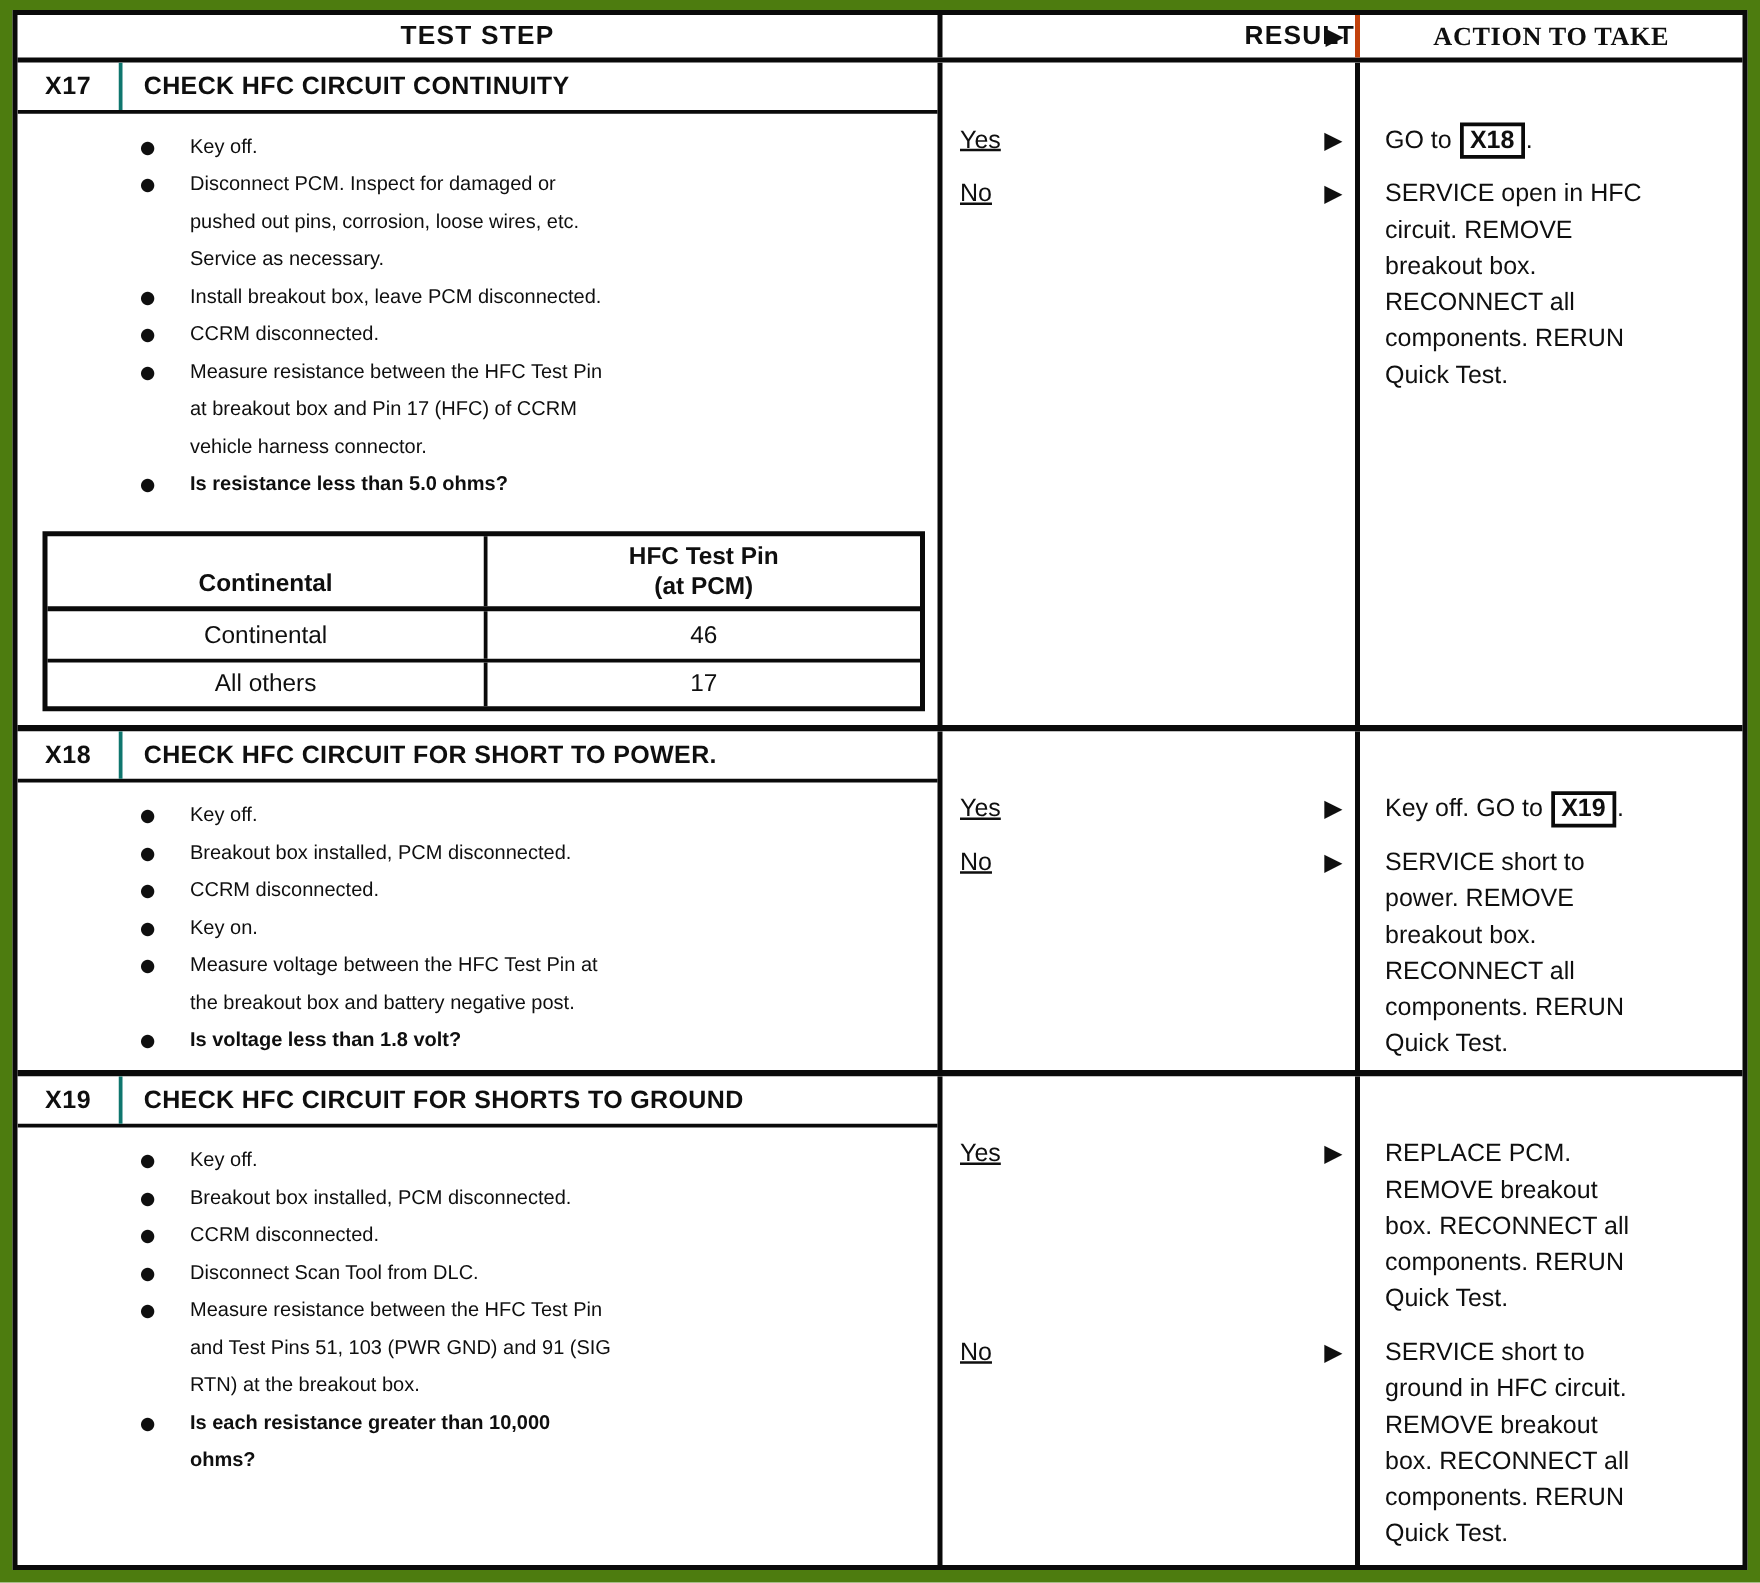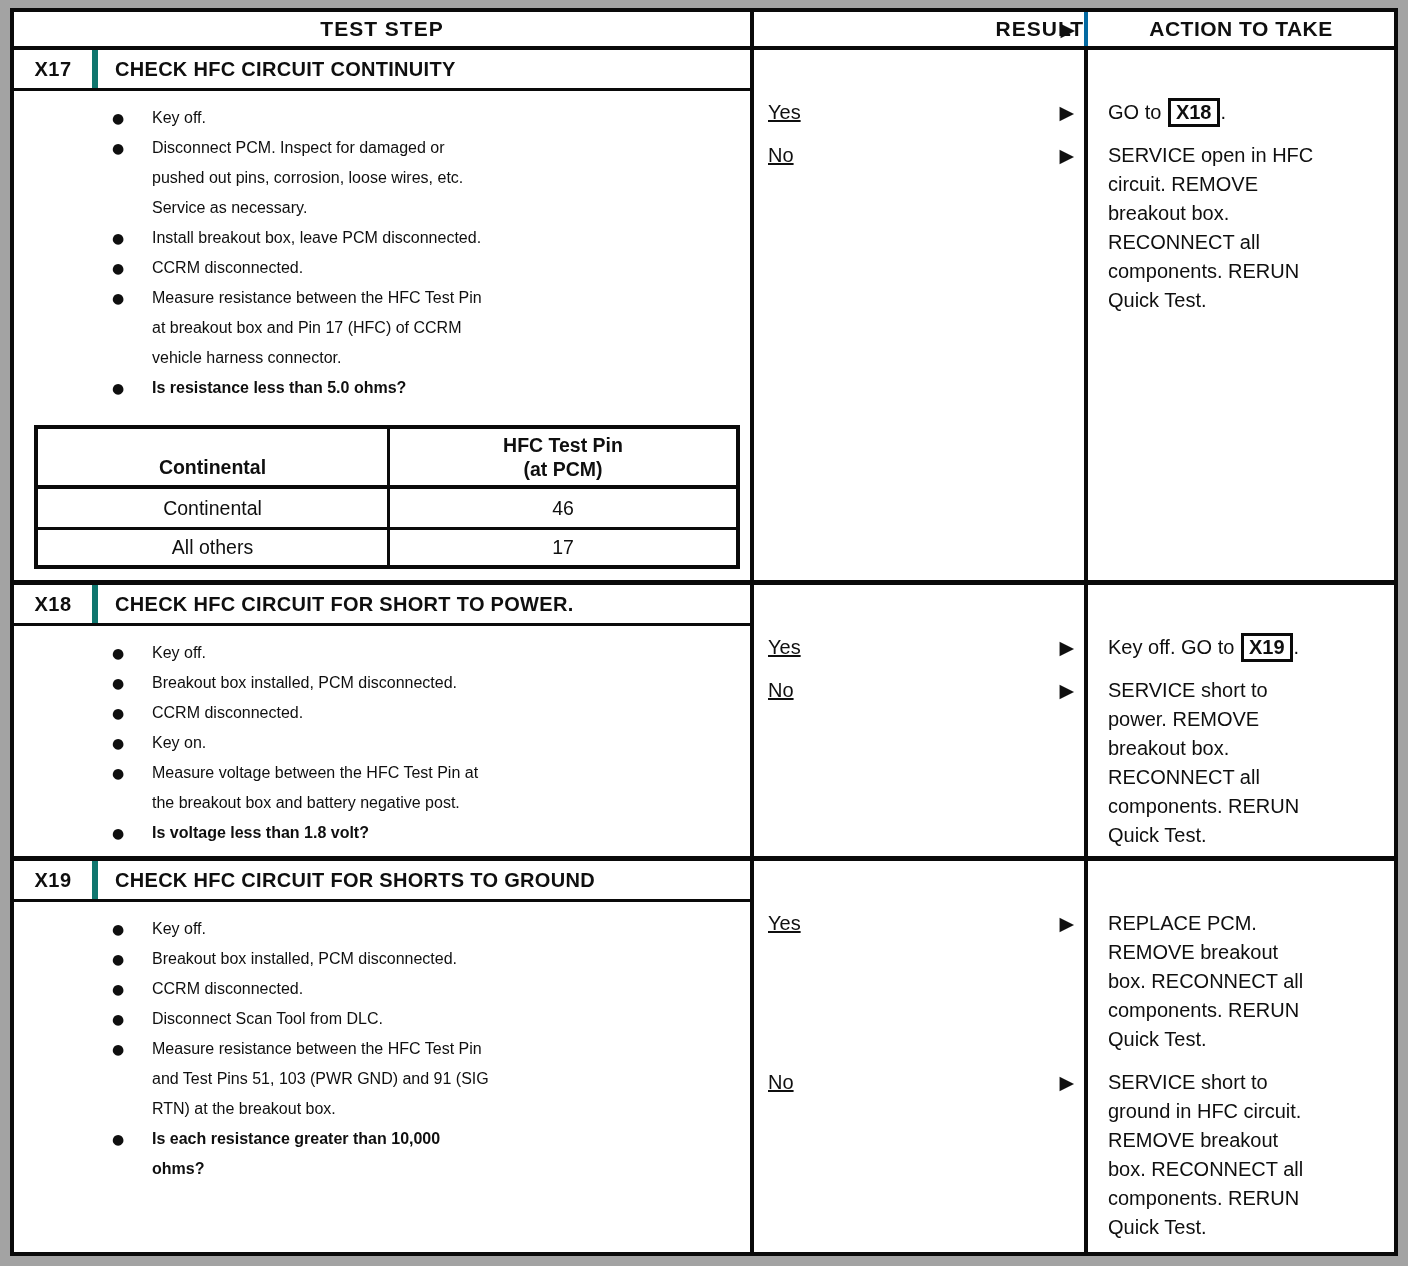--- a/index.html
+++ b/index.html
@@ -2,42 +2,42 @@
 <html><head>
 <meta charset="utf-8">
 <style>
   * { box-sizing: border-box; margin: 0; padding: 0; }
   html, body { width: 1408px; height: 1266px; }
   body {
     font-family: "Liberation Sans", sans-serif;
     color: #0f0f0f;
     background: #ffffff;
   }
-  .page { position: relative; width: 1408px; height: 1266px; background: #a3a3a3; overflow: hidden; }
+  .page { position: relative; width: 1408px; height: 1266px; background: #4d7c0f; overflow: hidden; }
   .doc-table {
     position: absolute; left: 10px; top: 8px; width: 1388px; height: 1248px;
     border: 4px solid #0a0a0a;
     display: flex; flex-direction: column;
     background: #ffffff;
   }
   
   .thead { display: flex; flex: 0 0 38px; border-bottom: 4px solid #0a0a0a; font-weight: 700; font-size: 21px; }
   .th-test { width: 740px; border-right: 4px solid #0a0a0a; display: flex; align-items: center; justify-content: center; letter-spacing: 1px; }
   .th-result { width: 330px; position: relative; display: flex; align-items: center; justify-content: flex-end; letter-spacing: 1px; }
   .th-result .arrow { position: absolute; right: 8px; top: 4px; }
-  .th-action { flex: 1; border-left: 4px solid #0369a1; display: flex; align-items: center; justify-content: center; letter-spacing: 0.5px; }
+  .th-action { flex: 1; border-left: 4px solid #c2410c; display: flex; align-items: center; justify-content: center; letter-spacing: 0.5px; font-family: Liberation Serif, serif; }
   .arrow { font-family: "DejaVu Sans", sans-serif; font-size: 19px; line-height: 1.4; }
   
   .step { display: flex; overflow: hidden; border-bottom: 5px solid #0a0a0a; }
   .step.last { border-bottom: none; flex: 1; }
   .step-x17 { flex: 0 0 535px; }
   .step-x18 { flex: 0 0 276px; }
   .step-left { width: 740px; border-right: 4px solid #0a0a0a; display: flex; flex-direction: column; }
   .step-header { display: flex; flex: 0 0 41px; border-bottom: 3px solid #0a0a0a; font-weight: 700; font-size: 20px; }
-  .step-id { width: 84px; border-right: 6px solid #0f766e; display: flex; align-items: center; justify-content: center; letter-spacing: 0.5px; }
+  .step-id { width: 84px; border-right: 3px solid #0f766e; display: flex; align-items: center; justify-content: center; letter-spacing: 0.5px; }
   .step-title { display: flex; align-items: center; padding-left: 17px; letter-spacing: 0.3px; }
   .step-body { padding-top: 12px; }
   .bullets { list-style: none; padding-left: 138px; }
   .bullets li {
     position: relative; font-size: 16px; line-height: 30px;
     white-space: pre-line; max-width: 585px;
   }
   .bullets li::before {
     content: "●"; position: absolute; left: -40px; top: 0;
     font-size: 14px; font-family: "DejaVu Sans", sans-serif;

